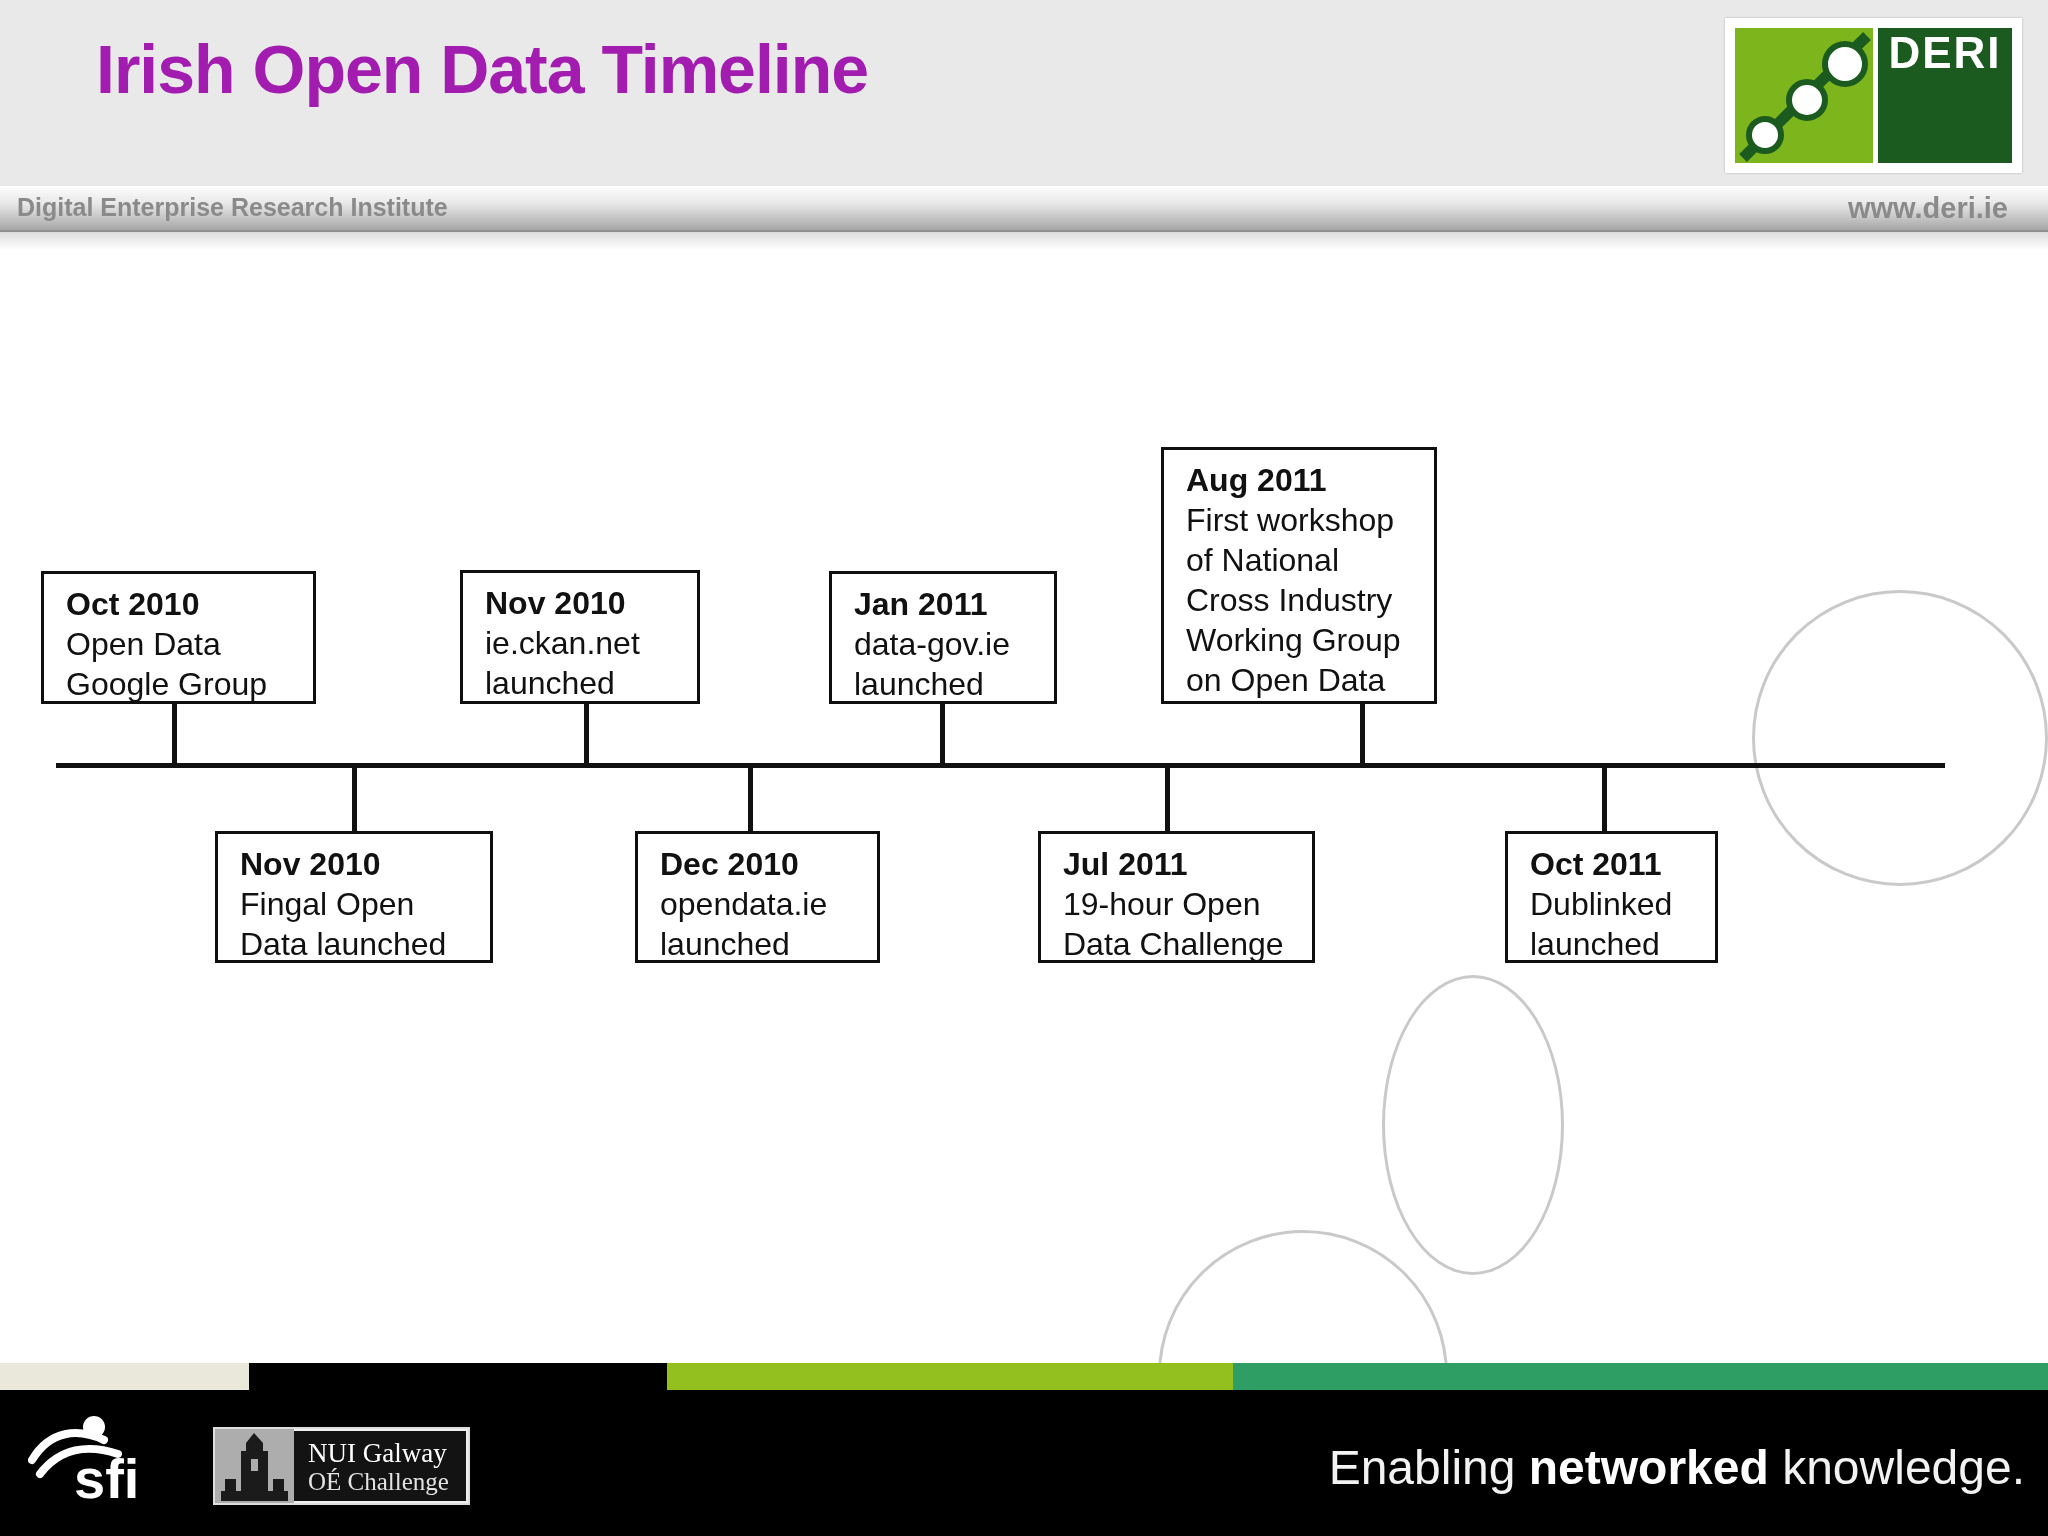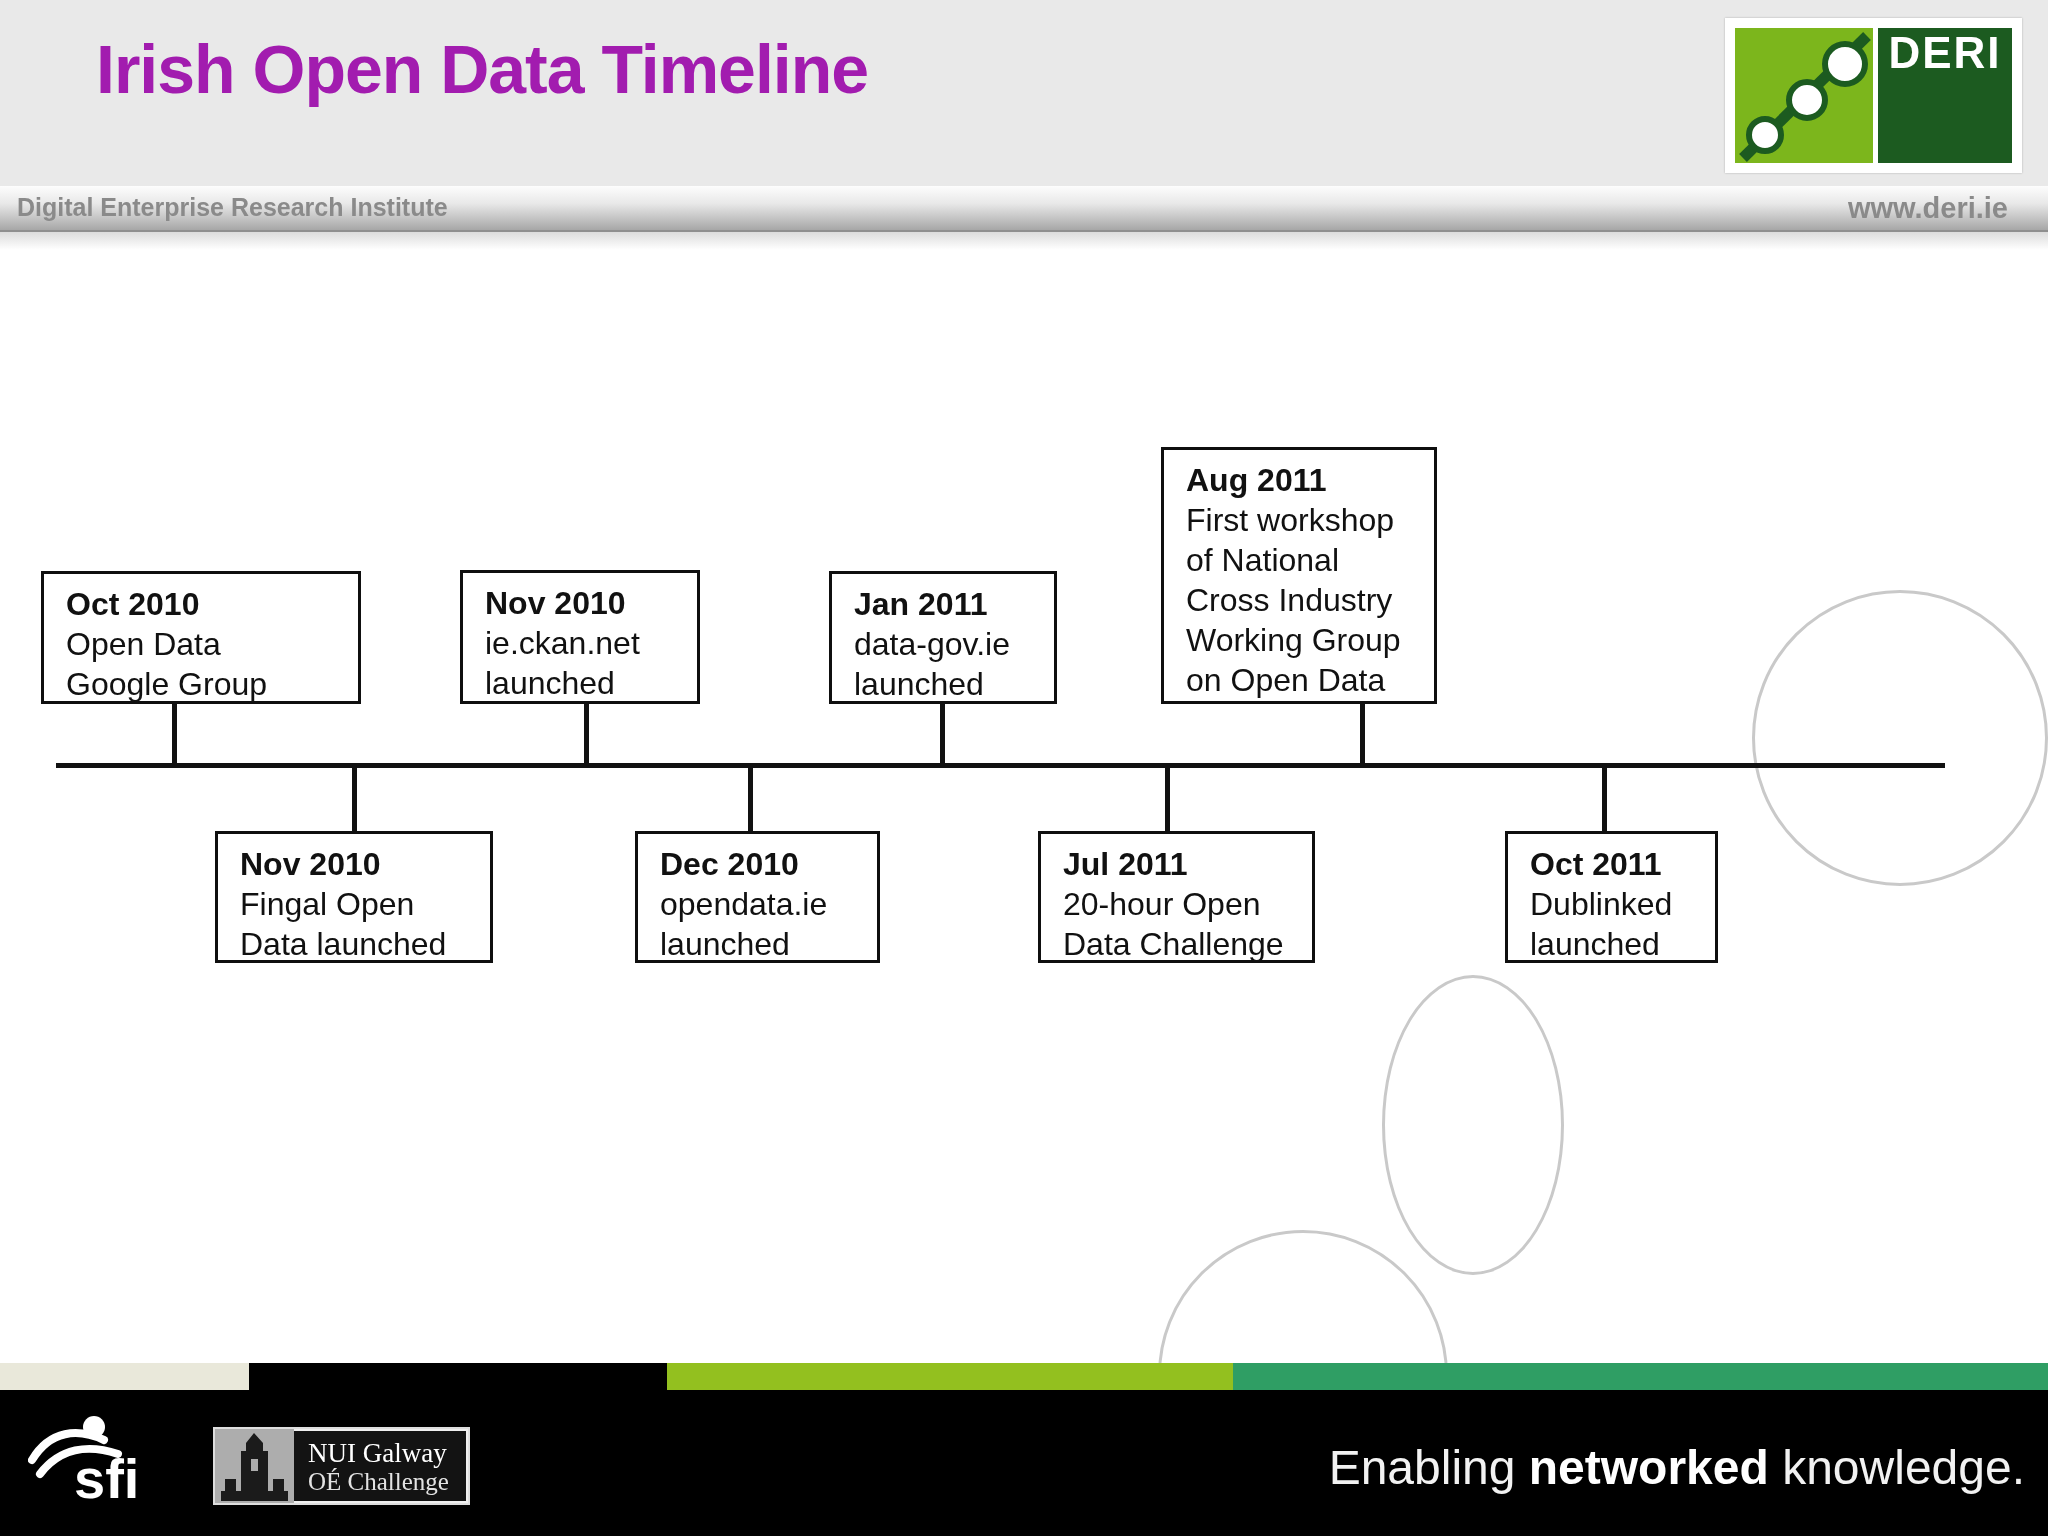--- a/index.html
+++ b/index.html
@@ -97,21 +97,21 @@
 
   <div class="conn" style="left:172px;top:702px;height:64px;"></div>
   <div class="conn" style="left:584px;top:702px;height:64px;"></div>
   <div class="conn" style="left:940px;top:702px;height:64px;"></div>
   <div class="conn" style="left:1360px;top:702px;height:64px;"></div>
   <div class="conn" style="left:352px;top:766px;height:67px;"></div>
   <div class="conn" style="left:748px;top:766px;height:72px;"></div>
   <div class="conn" style="left:1165px;top:766px;height:67px;"></div>
   <div class="conn" style="left:1602px;top:766px;height:67px;"></div>
 
-  <div class="event-box" style="left:41px;top:571px;width:320px;height:133px;">
+  <div class="event-box" style="left:41px;top:571px;width:275px;height:133px;">
     <div class="event-date">Oct 2010</div>
     <div class="event-body">Open Data
 Google Group</div>
   </div>
   <div class="event-box" style="left:460px;top:570px;width:240px;height:134px;">
     <div class="event-date">Nov 2010</div>
     <div class="event-body">ie.ckan.net
 launched</div>
   </div>
   <div class="event-box" style="left:829px;top:571px;width:228px;height:133px;">
@@ -133,21 +133,21 @@
     <div class="event-body">Fingal Open
 Data launched</div>
   </div>
   <div class="event-box" style="left:635px;top:831px;width:245px;height:132px;">
     <div class="event-date">Dec 2010</div>
     <div class="event-body">opendata.ie
 launched</div>
   </div>
   <div class="event-box" style="left:1038px;top:831px;width:277px;height:132px;">
     <div class="event-date">Jul 2011</div>
-    <div class="event-body">20-hour Open
+    <div class="event-body">19-hour Open
 Data Challenge</div>
   </div>
   <div class="event-box" style="left:1505px;top:831px;width:213px;height:132px;">
     <div class="event-date">Oct 2011</div>
     <div class="event-body">Dublinked
 launched</div>
   </div>
 
   <div class="footer-band">
     <div class="seg seg-beige"></div>

